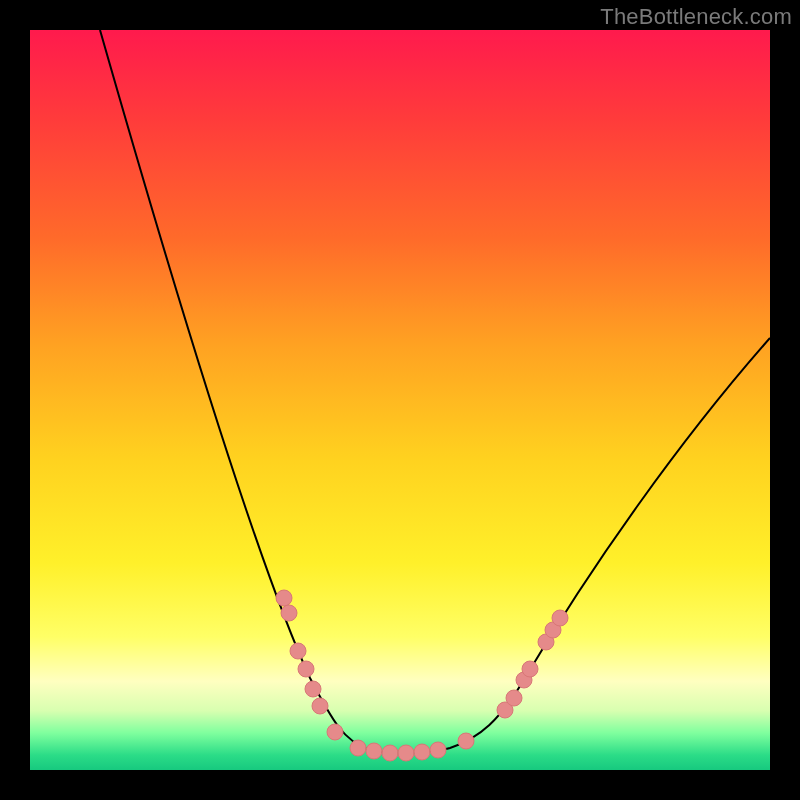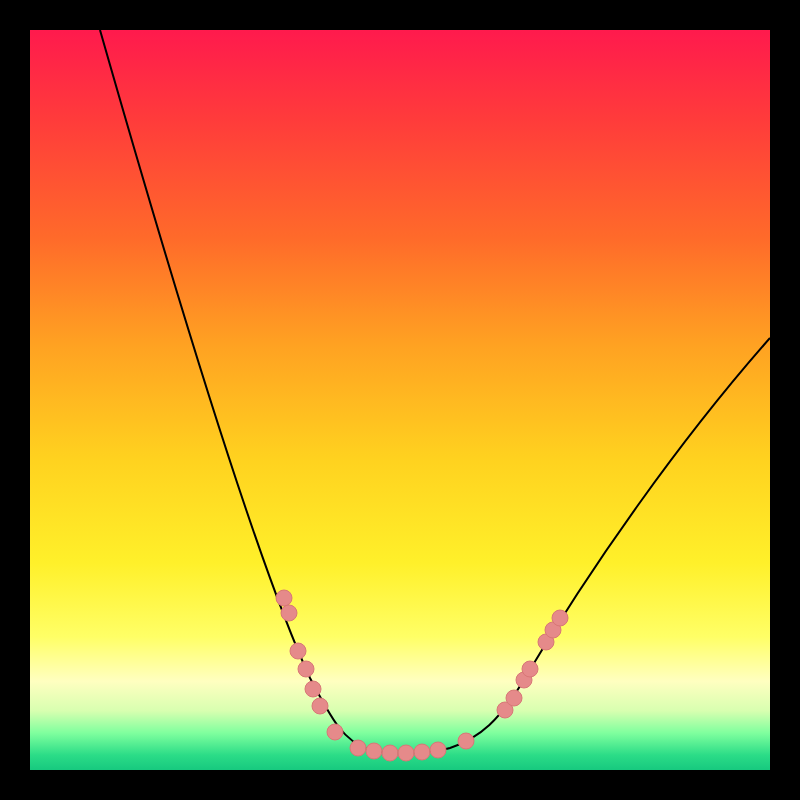--- a/index.html
+++ b/index.html
@@ -83,13 +83,14 @@
           <circle cx="494" cy="650" r="8" fill="#e58a8a" stroke="#d87777" stroke-width="1"></circle>
           <circle cx="500" cy="639" r="8" fill="#e58a8a" stroke="#d87777" stroke-width="1"></circle>
           <circle cx="516" cy="612" r="8" fill="#e58a8a" stroke="#d87777" stroke-width="1"></circle>
           <circle cx="523" cy="600" r="8" fill="#e58a8a" stroke="#d87777" stroke-width="1"></circle>
           <circle cx="530" cy="588" r="8" fill="#e58a8a" stroke="#d87777" stroke-width="1"></circle>
         </g>
     </svg>
 
   </div>
 
+  <div class="watermark">TheBottleneck.com</div>
 </div>
 
 </body></html>

